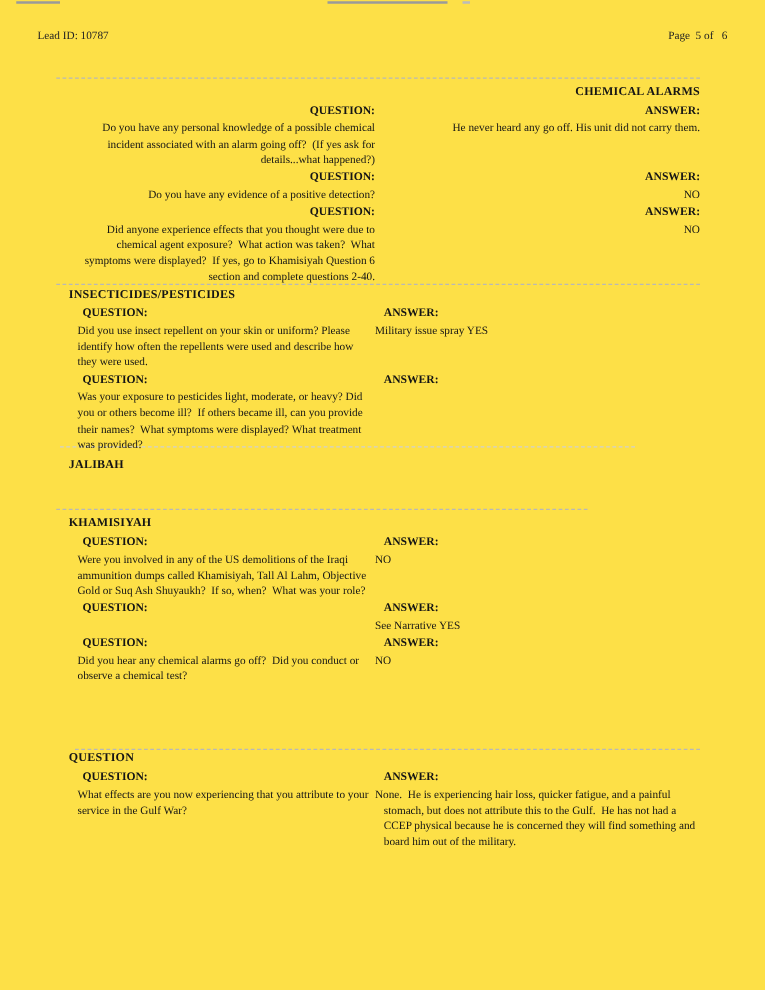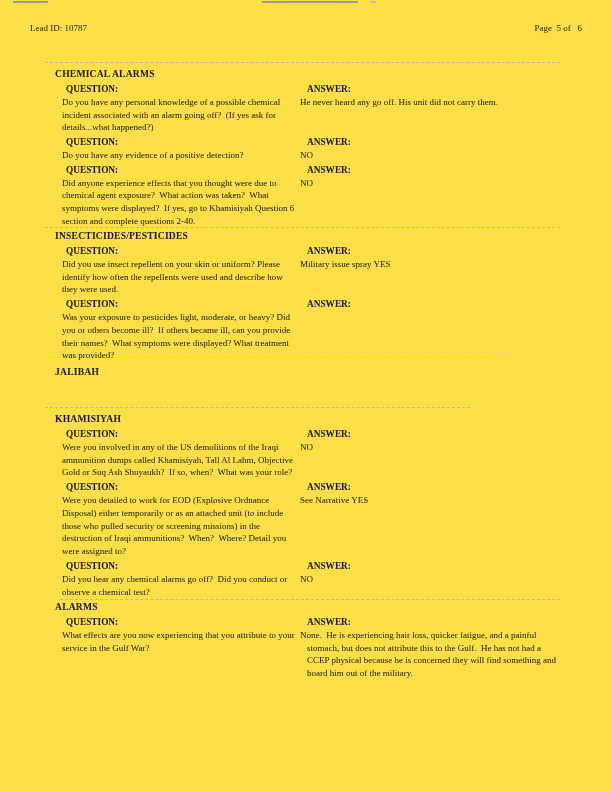--- a/index.html
+++ b/index.html
@@ -38,21 +38,21 @@
 
   <div class="hdr-text lead-id">Lead ID: 10787</div>
   <div class="hdr-text page-num">Page  5 of   6</div>
 
   <div class="dashsep" style="top:62px;left:45px;width:515px;"></div>
   <div class="dashsep" style="top:227px;left:45px;width:515px;"></div>
   <div class="dashsep faint" style="top:357px;left:48px;width:460px;"></div>
   <div class="dashsep" style="top:407px;left:45px;width:425px;"></div>
   <div class="dashsep" style="top:599px;left:60px;width:500px;"></div>
 
-  <section class="doc-section" style="top:68px;">
+  <section class="doc-section" style="top:68px;text-align:right;">
     <h2 class="sec-title">CHEMICAL ALARMS</h2>
     <div class="qa">
       <div class="qcol">
         <div class="qlabel">QUESTION:</div>
         <div class="qtext">Do you have any personal knowledge of a possible chemical incident associated with an alarm going off?  (If yes ask for details...what happened?)</div>
       </div>
       <div class="acol">
         <div class="alabel">ANSWER:</div>
         <div class="atext">He never heard any go off. His unit did not carry them.</div>
       </div>
@@ -114,41 +114,40 @@
         <div class="qtext">Were you involved in any of the US demolitions of the Iraqi ammunition dumps called Khamisiyah, Tall Al Lahm, Objective Gold or Suq Ash Shuyaukh?  If so, when?  What was your role?</div>
       </div>
       <div class="acol">
         <div class="alabel">ANSWER:</div>
         <div class="atext">NO</div>
       </div>
     </div>
     <div class="qa">
       <div class="qcol">
         <div class="qlabel">QUESTION:</div>
-        <div class="qtext">Were you detailed to work for EOD (Explosive Ordnance Disposal) either temporarily or as an attached unit (to include those who pulled security or screening missions) in the destruction of Iraqi ammunitions?  When?  Where? Detail you were assigned to?</div>
       </div>
       <div class="acol">
         <div class="alabel">ANSWER:</div>
         <div class="atext">See Narrative YES</div>
       </div>
     </div>
     <div class="qa">
       <div class="qcol">
         <div class="qlabel">QUESTION:</div>
         <div class="qtext">Did you hear any chemical alarms go off?  Did you conduct or observe a chemical test?</div>
       </div>
       <div class="acol">
         <div class="alabel">ANSWER:</div>
         <div class="atext">NO</div>
       </div>
     </div>
   </section>
 
   <section class="doc-section" style="top:601px;">
-    <h2 class="sec-title">ALARMS</h2>
+    <h2 class="sec-title">QUESTION</h2>
     <div class="qa">
       <div class="qcol">
         <div class="qlabel">QUESTION:</div>
         <div class="qtext">What effects are you now experiencing that you attribute to your service in the Gulf War?</div>
       </div>
       <div class="acol">
         <div class="alabel">ANSWER:</div>
         <div class="atext">None.  He is experiencing hair loss, quicker fatigue, and a painful stomach, but does not attribute this to the Gulf.  He has not had a CCEP physical because he is concerned they will find something and board him out of the military.</div>
       </div>
     </div>

